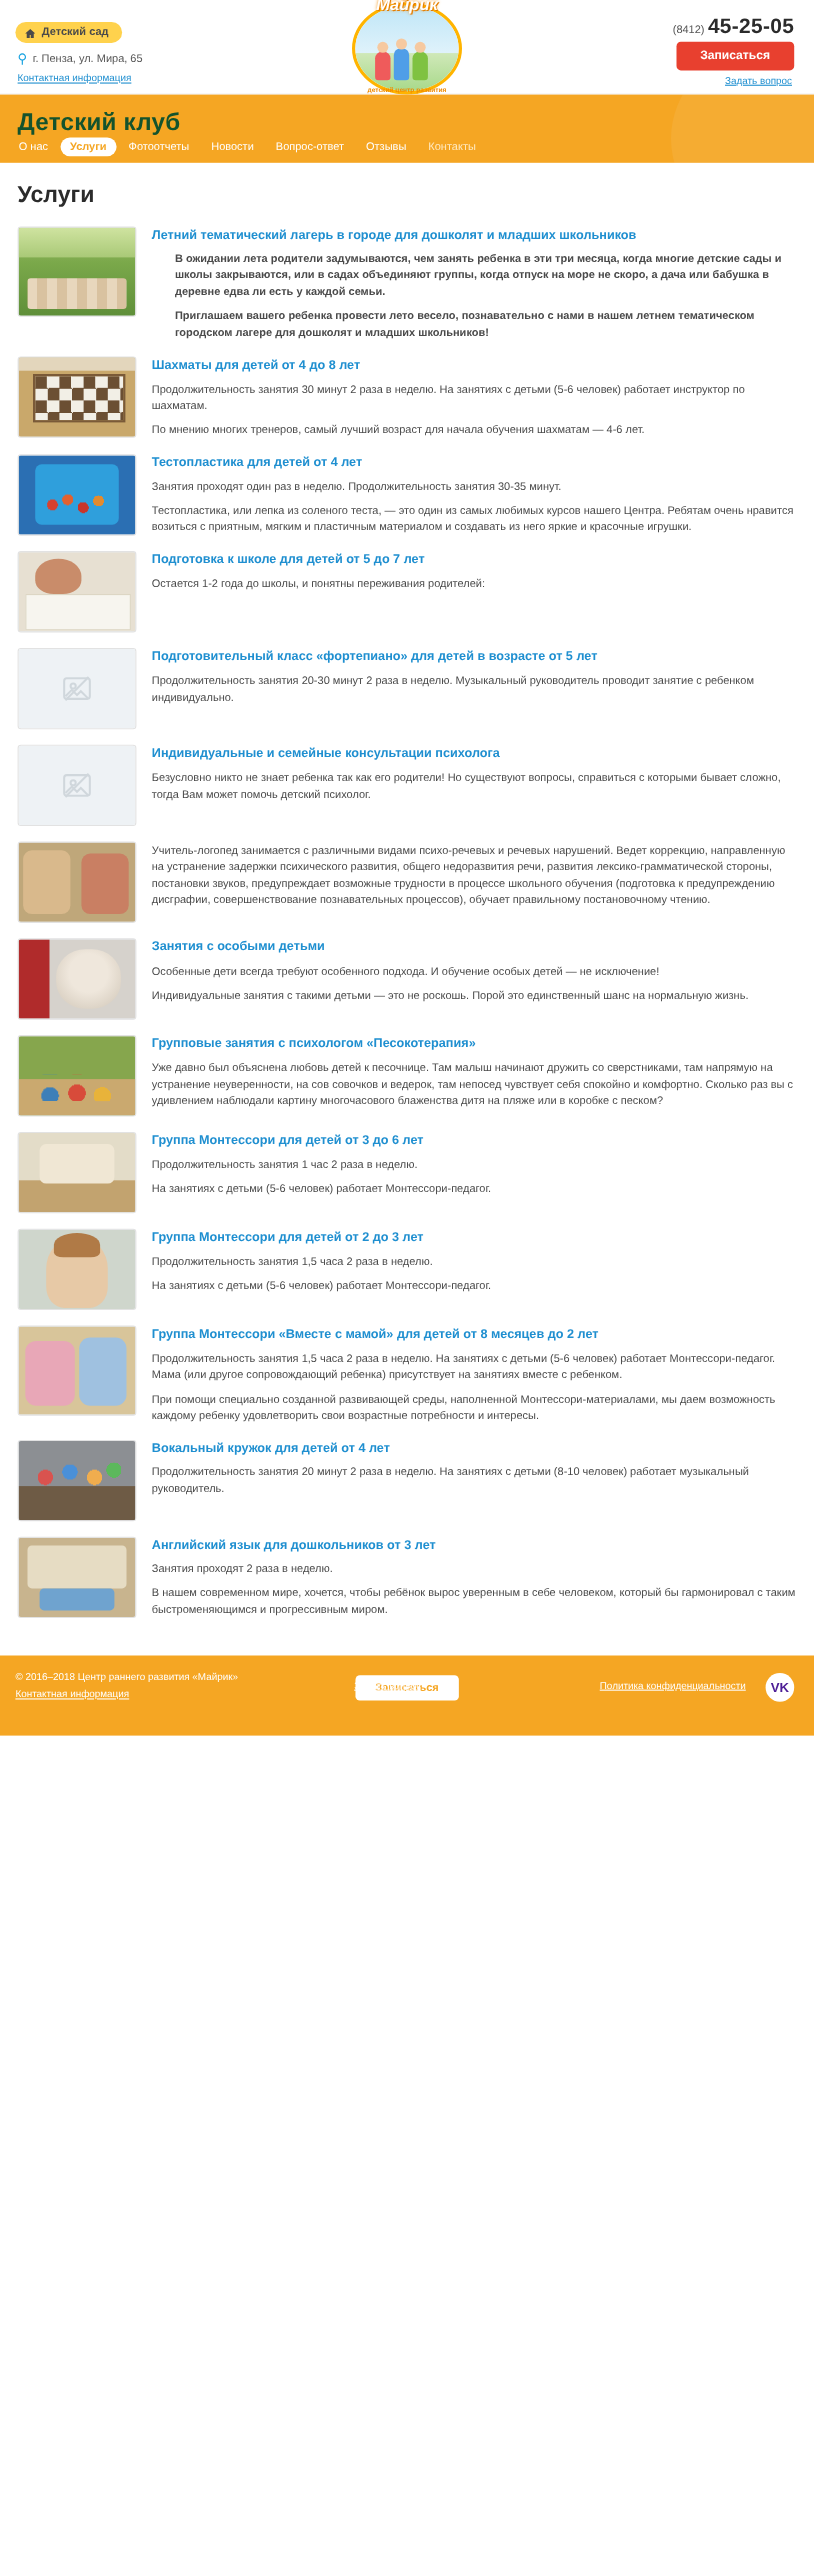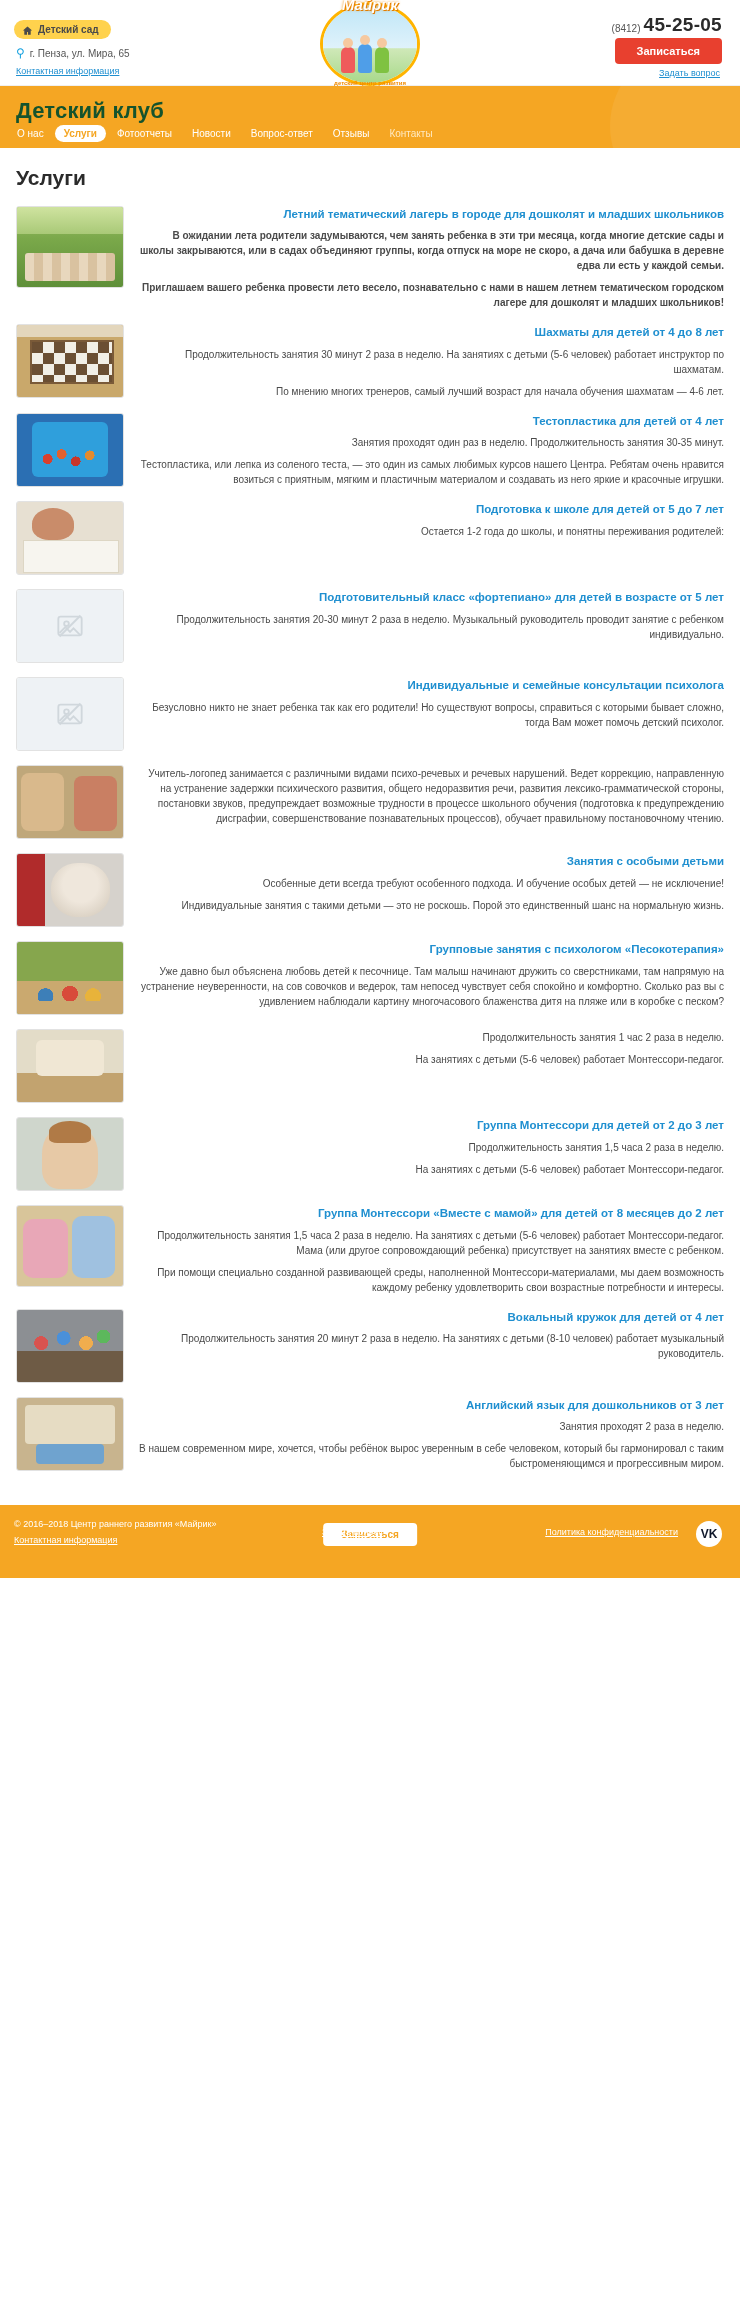--- a/index.html
+++ b/index.html
@@ -121,39 +121,38 @@
 
   
   .main { padding: 14px 16px 20px 16px; }
   .page-title { font-size: 21px; color:#2b2b2b; margin: 4px 0 16px 0; font-weight:bold; }
 
   .service {
     display: flex;
     gap: 14px;
     margin-bottom: 14px;
     align-items: flex-start;
-    text-align: right;
   }
   .thumb {
     width: 108px; min-width:108px; height: 74px;
     border-radius: 3px;
     overflow: hidden;
     position: relative;
     background:#e9eef2;
     border:1px solid #e2e2e2;
   }
   .thumb.tall { height: 82px; }
   .svc-body { flex:1; padding-top: 1px; }
   .svc-title {
     color: #1f8fd0; font-size: 11.5px; font-weight: bold;
     margin: 0 0 7px 0; text-decoration: none; display:block; cursor:pointer;
     line-height: 1.25;
   }
   .svc-p { font-size: 10px; line-height: 1.5; color:#4a4a4a; margin: 0 0 7px 0; }
-  .svc-p.bold { font-weight: bold; }
+  .svc-p.bold { font-weight: bold; margin-left: 21px; }
   .svc-p:last-child { margin-bottom:0; }
 
   
   .ph { width:100%; height:100%; background:#eef2f5; display:flex; align-items:center; justify-content:center; }
   .ph svg { opacity:.25; }
 
   
   .img { position:absolute; inset:0; }
   .i-camp { background: linear-gradient(#9fbf6a 0%, #7aa84a 40%, #5f8f39 100%); }
   .i-camp::before{ content:""; position:absolute; left:0; right:0; top:0; height:34%; background:linear-gradient(#cfe3a0,#a9c977); }
@@ -214,21 +213,21 @@
   .footer .fcontact { position:absolute; left:14px; top:30px; font-size:9px; text-decoration:underline; cursor:pointer; color:#fff; }
   .footer .fsignup {
     position:absolute; left: 50%; transform:translateX(-50%); top: 18px;
     background:#fff; color:#f5a623; border:none; border-radius:4px;
     padding: 6px 18px; font-size:10px; font-weight:bold; cursor:pointer;
   }
   .footer .fask { position:absolute; left: 322px; top: 22px; font-size:9px; color:#fff; text-decoration:underline; cursor:pointer; }
   .footer .fpolicy { position:absolute; right: 62px; top: 22px; font-size:9px; color:#fff; text-decoration:underline; cursor:pointer; }
   .footer .vk {
     position:absolute; right: 18px; top: 16px;
-    width: 26px; height: 26px; border-radius:50%; background:#fff; color:#0f172a;
+    width: 26px; height: 26px; border-radius:50%; background:#fff; color:#4c1d95;
     display:flex; align-items:center; justify-content:center;
     font-size: 12px; font-weight:bold; cursor:pointer;
   }
 </style>
 </head>
 <body>
 
 <div class="page">
 
   <div class="header">
@@ -390,20 +389,21 @@
         <a class="svc-title">Групповые занятия с психологом «Песокотерапия»</a>
         <p class="svc-p">Уже давно был объяснена любовь детей к песочнице. Там малыш начинают дружить со сверстниками, там напрямую на устранение неуверенности, на сов совочков и ведерок, там непосед чувствует себя спокойно и комфортно. Сколько раз вы с удивлением наблюдали картину многочасового блаженства дитя на пляже или в коробке с песком?</p>
       </div>
     </div>
 
     <div class="service">
       <div class="thumb">
           <div class="img i-mont"></div>
         </div>
       <div class="svc-body">
+        <a class="svc-title">Группа Монтессори для детей от 3 до 6 лет</a>
         <p class="svc-p">Продолжительность занятия 1 час 2 раза в неделю.</p>
         <p class="svc-p">На занятиях с детьми (5-6 человек) работает Монтессори-педагог.</p>
       </div>
     </div>
 
     <div class="service">
       <div class="thumb">
           <div class="img i-girl"></div>
         </div>
       <div class="svc-body">

